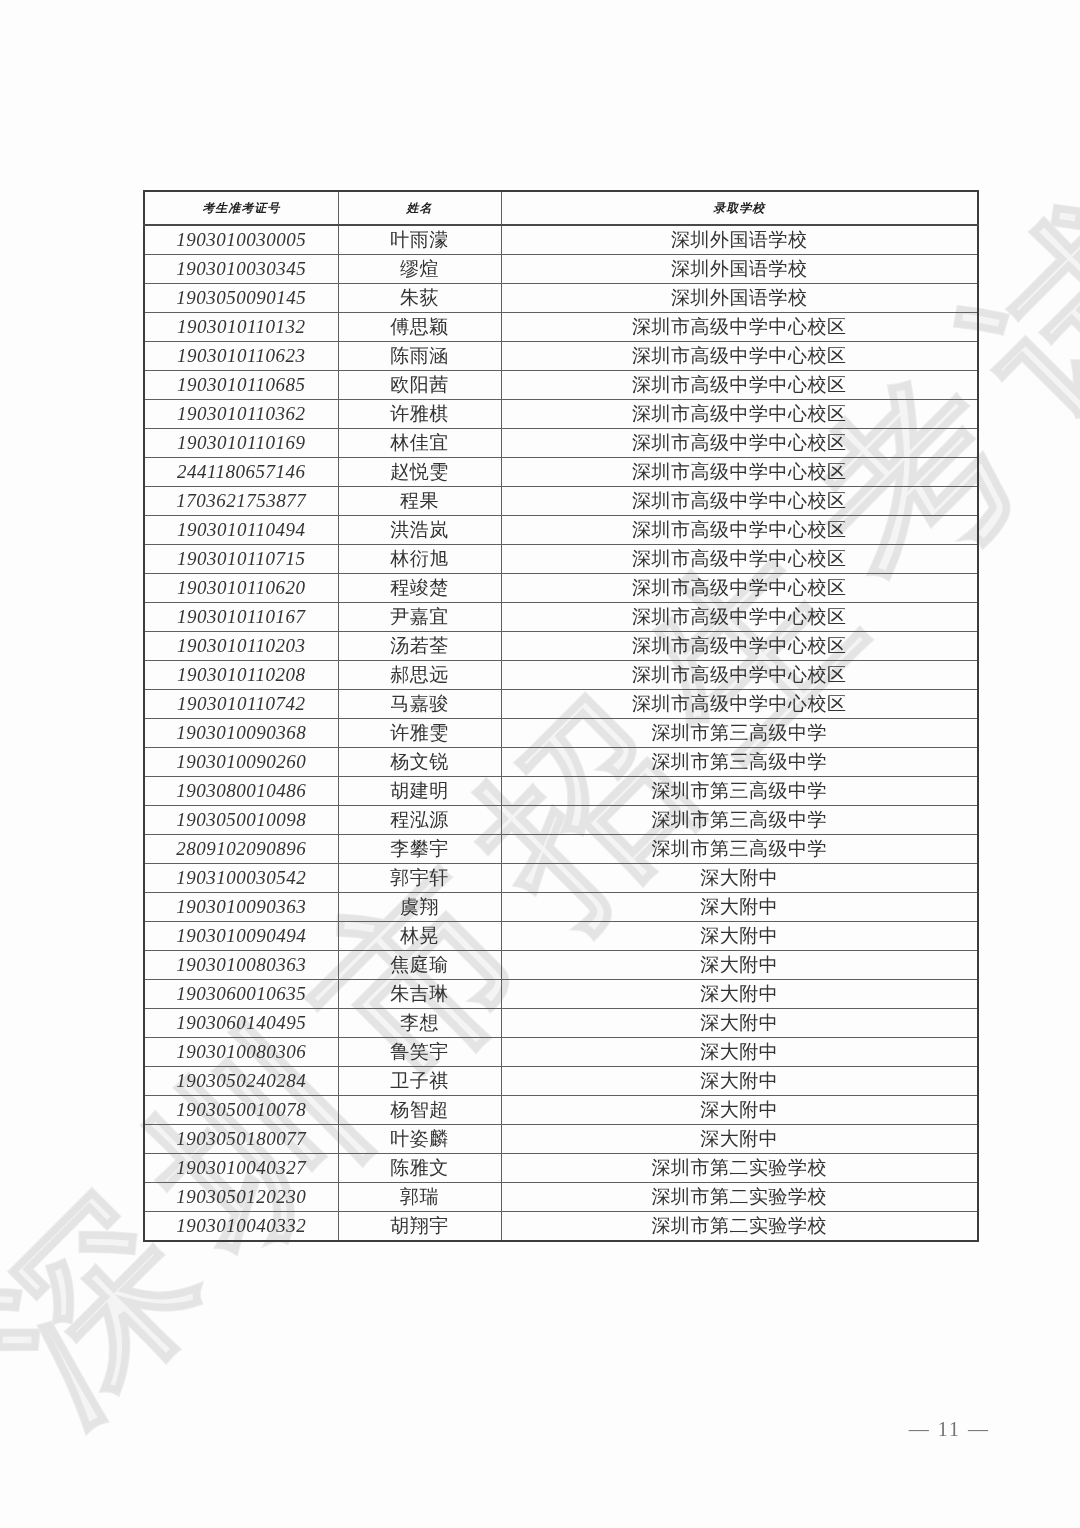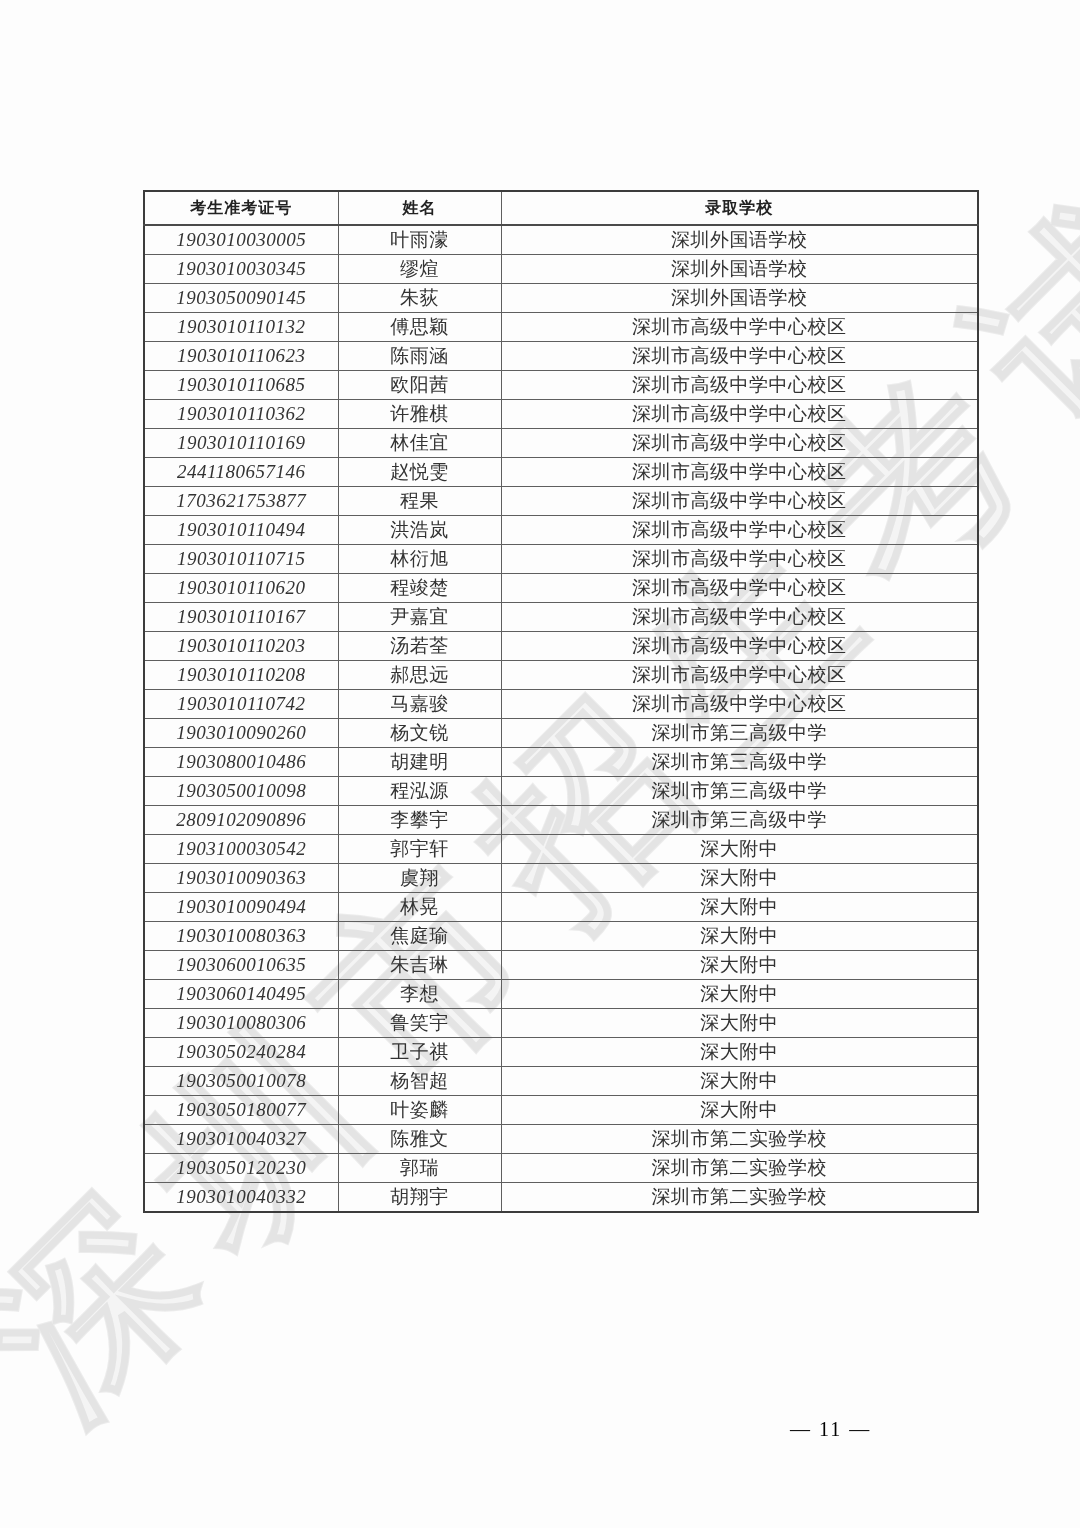--- a/index.html
+++ b/index.html
@@ -54,47 +54,48 @@
     border: 1px solid #5f5f5f;
     text-align: center;
     vertical-align: middle;
     padding: 0;
     overflow: hidden;
     white-space: nowrap;
   }
   .admission-table { border: 2px solid #3c3c3c; }
   .admission-table th {
     height: 32px;
-    font-size: 16px;
+    font-size: 12px;
     font-weight: 700;
     color: #222222;
     letter-spacing: 1px;
     border-bottom: 2px solid #4a4a4a;
+    font-style: italic;
   }
   .admission-table td {
     height: 28px;
     font-size: 19px;
     line-height: 28px;
     letter-spacing: 0.5px;
     color: #333333;
   }
   .admission-table td.id-cell {
     font-family: "Liberation Serif", "DejaVu Serif", serif;
     letter-spacing: 0.5px;
     font-style: italic;
   }
   .page-footer {
     position: absolute;
     left: 790px;
     top: 1418px;
     width: 200px;
-    text-align: left;
+    text-align: right;
     font-size: 20px;
     letter-spacing: 2px;
-    color: #000000;
+    color: #737373;
   }
 </style>
 </head>
 <body>
 
 <div class="page">
 
   <div class="watermark">
     <span>深圳市招生考试</span>
   </div>
@@ -192,20 +193,25 @@
       <td class="id-cell">1903010110208</td>
       <td class="name-cell">郝思远</td>
       <td class="school-cell">深圳市高级中学中心校区</td>
     </tr>
         <tr>
       <td class="id-cell">1903010110742</td>
       <td class="name-cell">马嘉骏</td>
       <td class="school-cell">深圳市高级中学中心校区</td>
     </tr>
         <tr>
+      <td class="id-cell">1903010090368</td>
+      <td class="name-cell">许雅雯</td>
+      <td class="school-cell">深圳市第三高级中学</td>
+    </tr>
+        <tr>
       <td class="id-cell">1903010090260</td>
       <td class="name-cell">杨文锐</td>
       <td class="school-cell">深圳市第三高级中学</td>
     </tr>
         <tr>
       <td class="id-cell">1903080010486</td>
       <td class="name-cell">胡建明</td>
       <td class="school-cell">深圳市第三高级中学</td>
     </tr>
         <tr>

